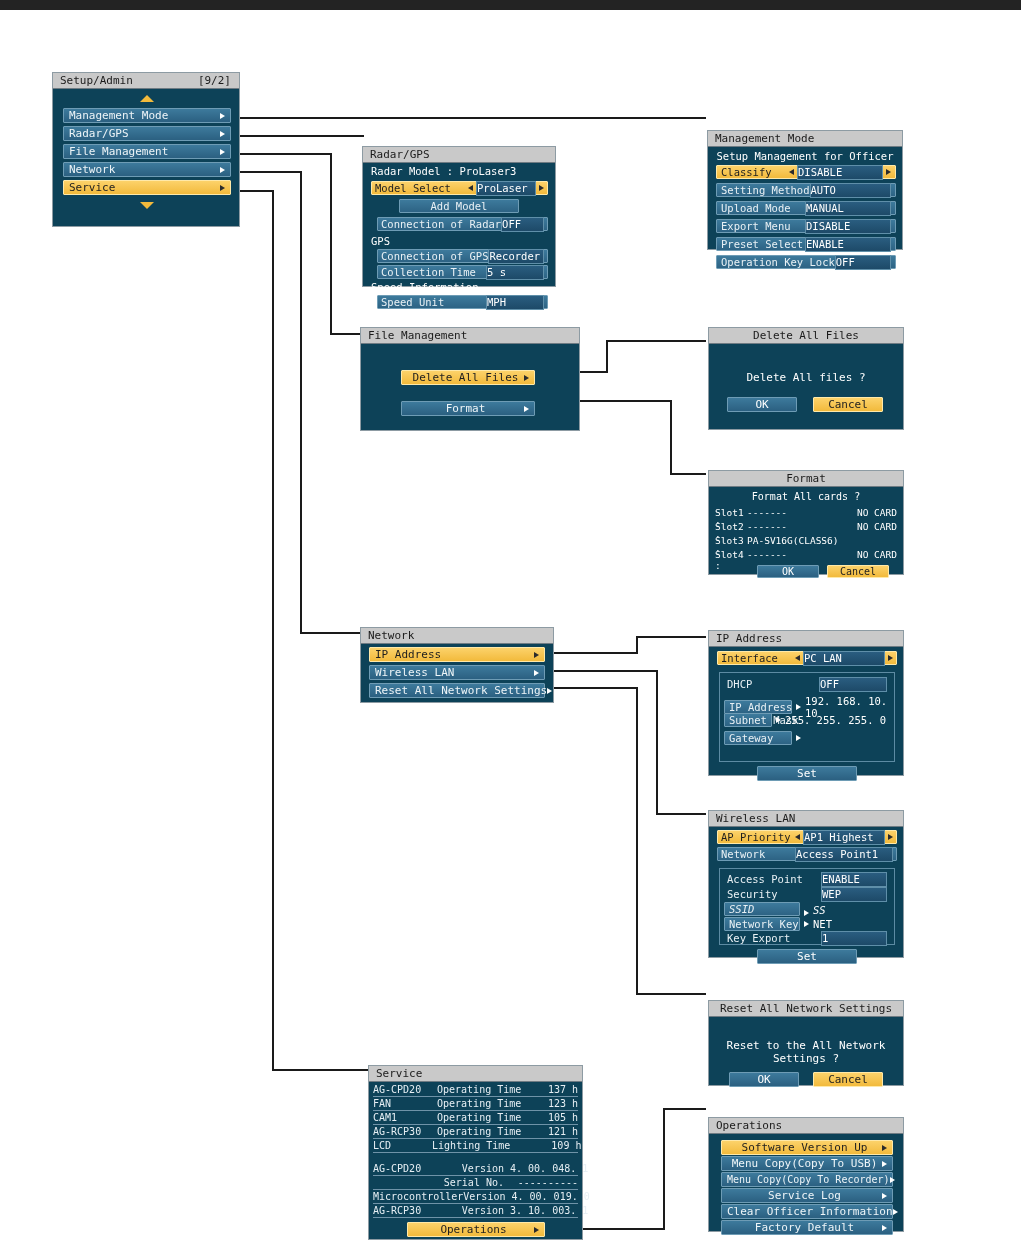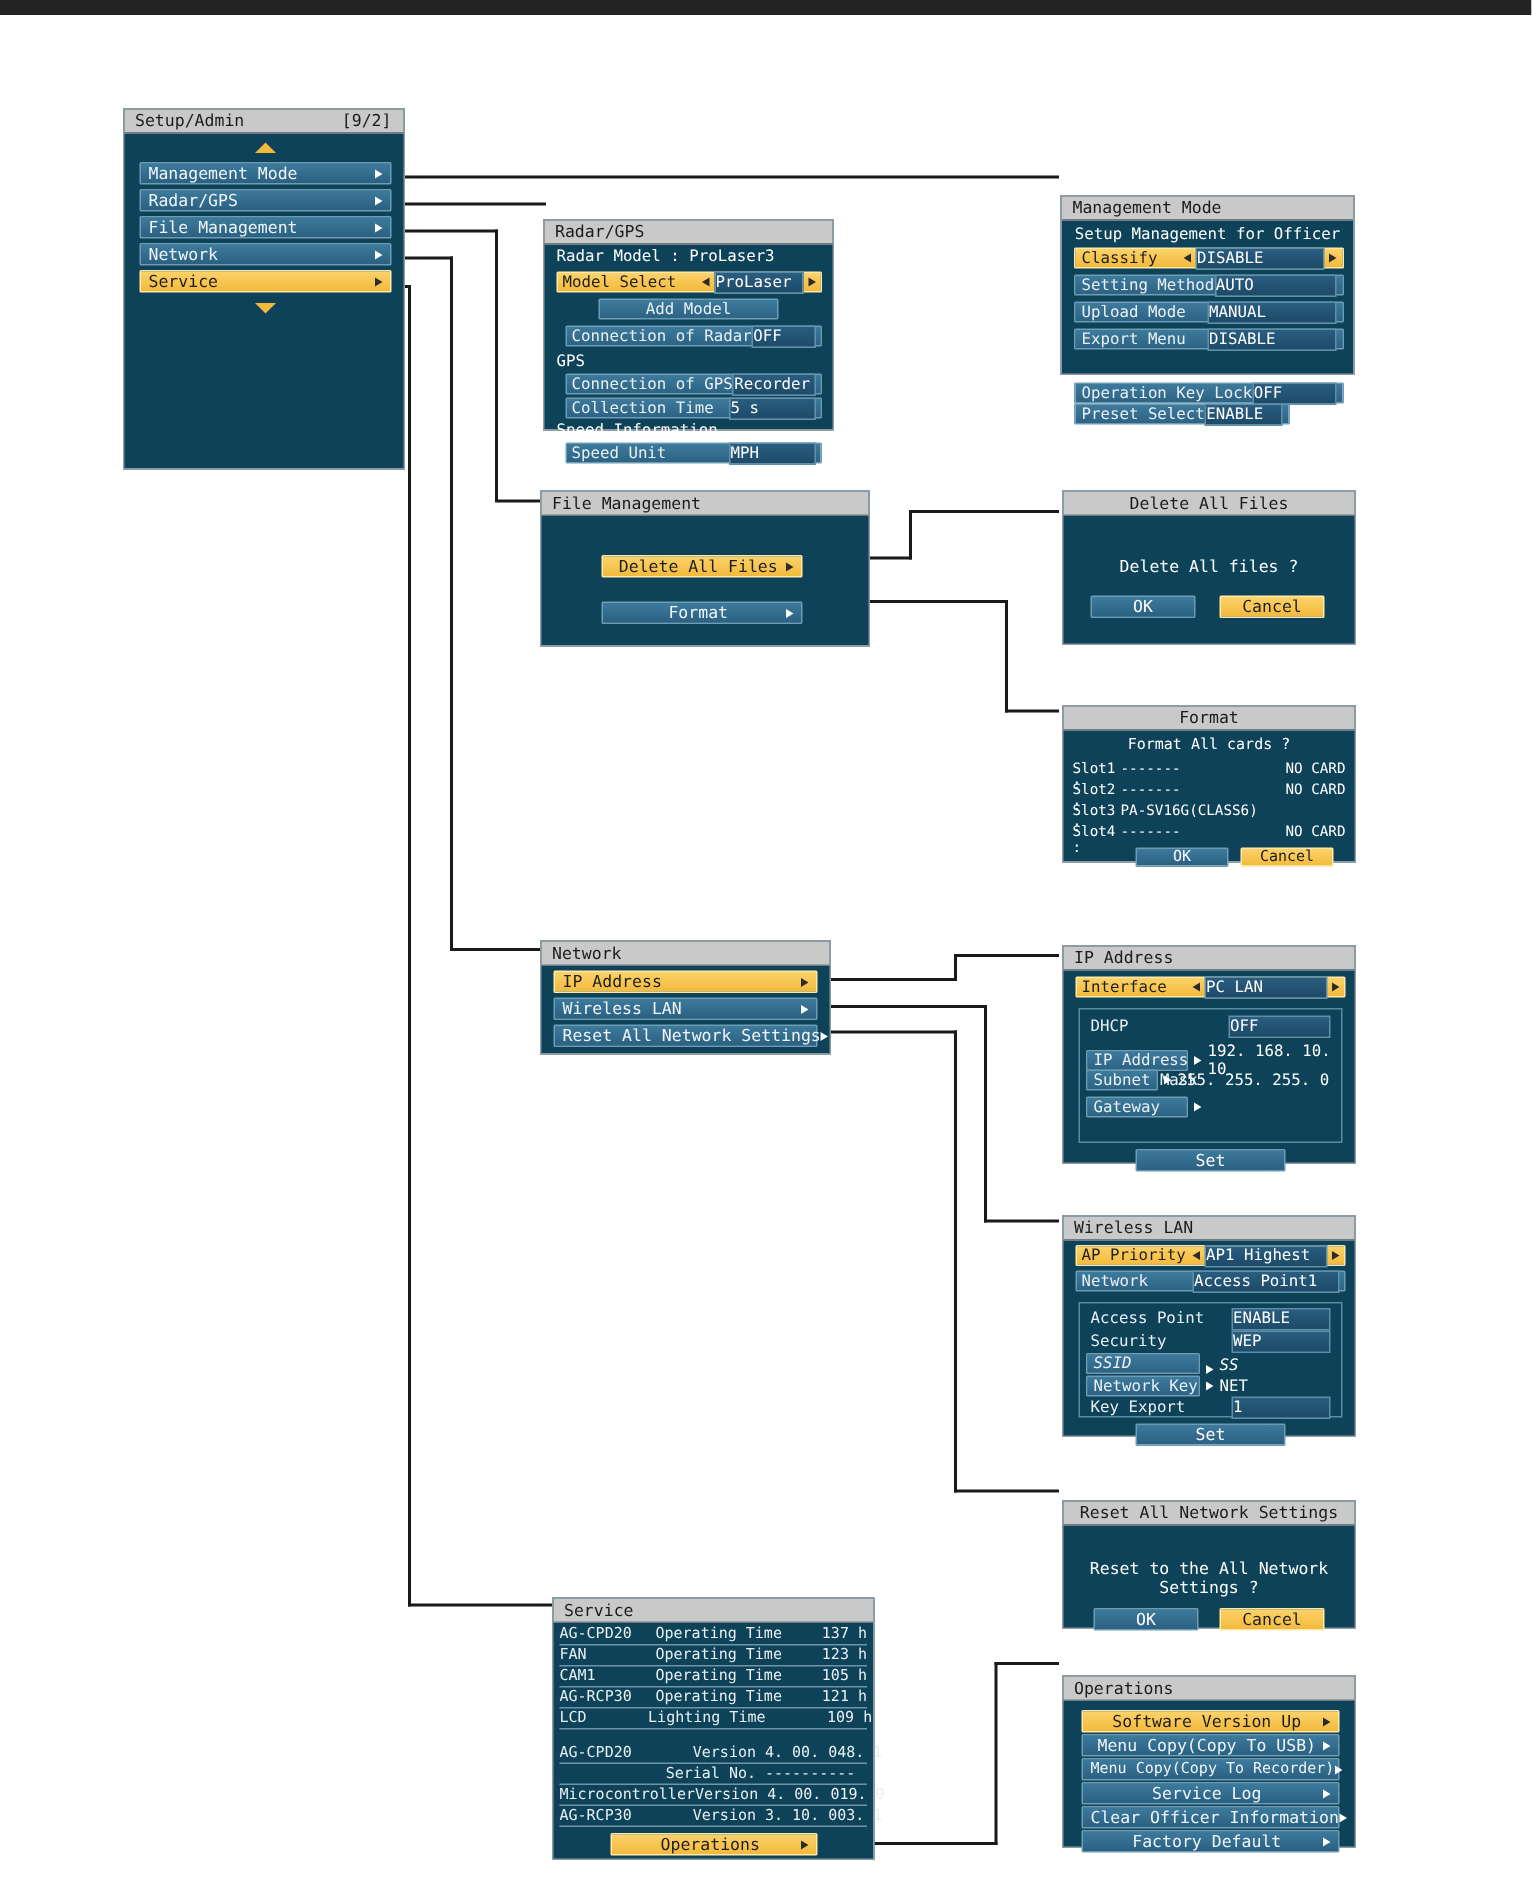--- a/index.html
+++ b/index.html
@@ -56,21 +56,21 @@
        color:#ffffff;font-size:11px;}
   .btn.y{background:linear-gradient(#fcd26a,#f2ba3c);border-color:#ffe9a8;color:#1e1e1e;}
 
   .inner{position:absolute;border:1px solid #5d8ba3;box-sizing:border-box;}
 
   .srow{position:absolute;display:flex;align-items:center;font-size:10px;
         color:#e7eff4;border-bottom:1px solid #6f93a8;box-sizing:border-box;
         height:14px;width:205px;left:4px;}
   .srow .a{width:64px;white-space:nowrap;}
   .srow .b{flex:1;white-space:nowrap;}
-  .srow .c{white-space:nowrap;}
+  .srow .c{text-align:right;white-space:nowrap;}
 </style>
 </head>
 <body>
 
 <div class="topbar"></div>
 
 <div>
 
   <div class="ln lnh" style="left:228px;top:117px;width:478px;"></div>
 
@@ -106,21 +106,21 @@
 
   <div class="ln lnh" style="left:553px;top:687px;width:85px;"></div>
   <div class="ln lnv" style="left:636px;top:687px;height:308px;"></div>
   <div class="ln lnh" style="left:636px;top:993px;width:70px;"></div>
 
   <div class="ln lnh" style="left:583px;top:1228px;width:82px;"></div>
   <div class="ln lnv" style="left:663px;top:1108px;height:122px;"></div>
   <div class="ln lnh" style="left:663px;top:1108px;width:43px;"></div>
 </div>
 
-<div class="panel" style="left:52px;top:72px;width:188px;height:241px;margin-left:30px;">
+<div class="panel" style="left:52px;top:72px;width:188px;height:155px;">
   <div class="ptitle" style="display:flex;">
     <span style="flex:1">Setup/Admin</span>
     <span style="padding-right:8px">[9/2]</span>
   </div>
   <div class="pbody">
     <div style="position:absolute;left:87px;top:6px;" class="tri-u"></div>
     <div class="mitem" style="left:10px;top:19px;width:168px;">
       <span class="t">Management Mode</span>
       <span class="tri-r"></span>
     </div>
@@ -159,21 +159,21 @@
       <span class="val" style="width:86px;">AUTO</span>
     </div>
     <div class="bar" style="position:absolute;left:8px;top:54px;width:180px;padding:0 4px;">
       <span class="lbl" style="flex:1">Upload Mode</span>
       <span class="val" style="width:86px;">MANUAL</span>
     </div>
     <div class="bar" style="position:absolute;left:8px;top:72px;width:180px;padding:0 4px;">
       <span class="lbl" style="flex:1">Export Menu</span>
       <span class="val" style="width:86px;">DISABLE</span>
     </div>
-    <div class="bar" style="position:absolute;left:8px;top:90px;width:144px;padding:0 4px;margin-top:32px;">
+    <div class="bar" style="position:absolute;left:8px;top:90px;width:180px;padding:0 4px;">
       <span class="lbl" style="flex:1">Preset Select</span>
       <span class="val" style="width:86px;">ENABLE</span>
     </div>
     <div class="bar" style="position:absolute;left:8px;top:108px;width:180px;padding:0 4px;">
       <span class="lbl" style="flex:1">Operation Key Lock</span>
       <span class="val" style="width:86px;">OFF</span>
     </div>
   </div>
 </div>
 

